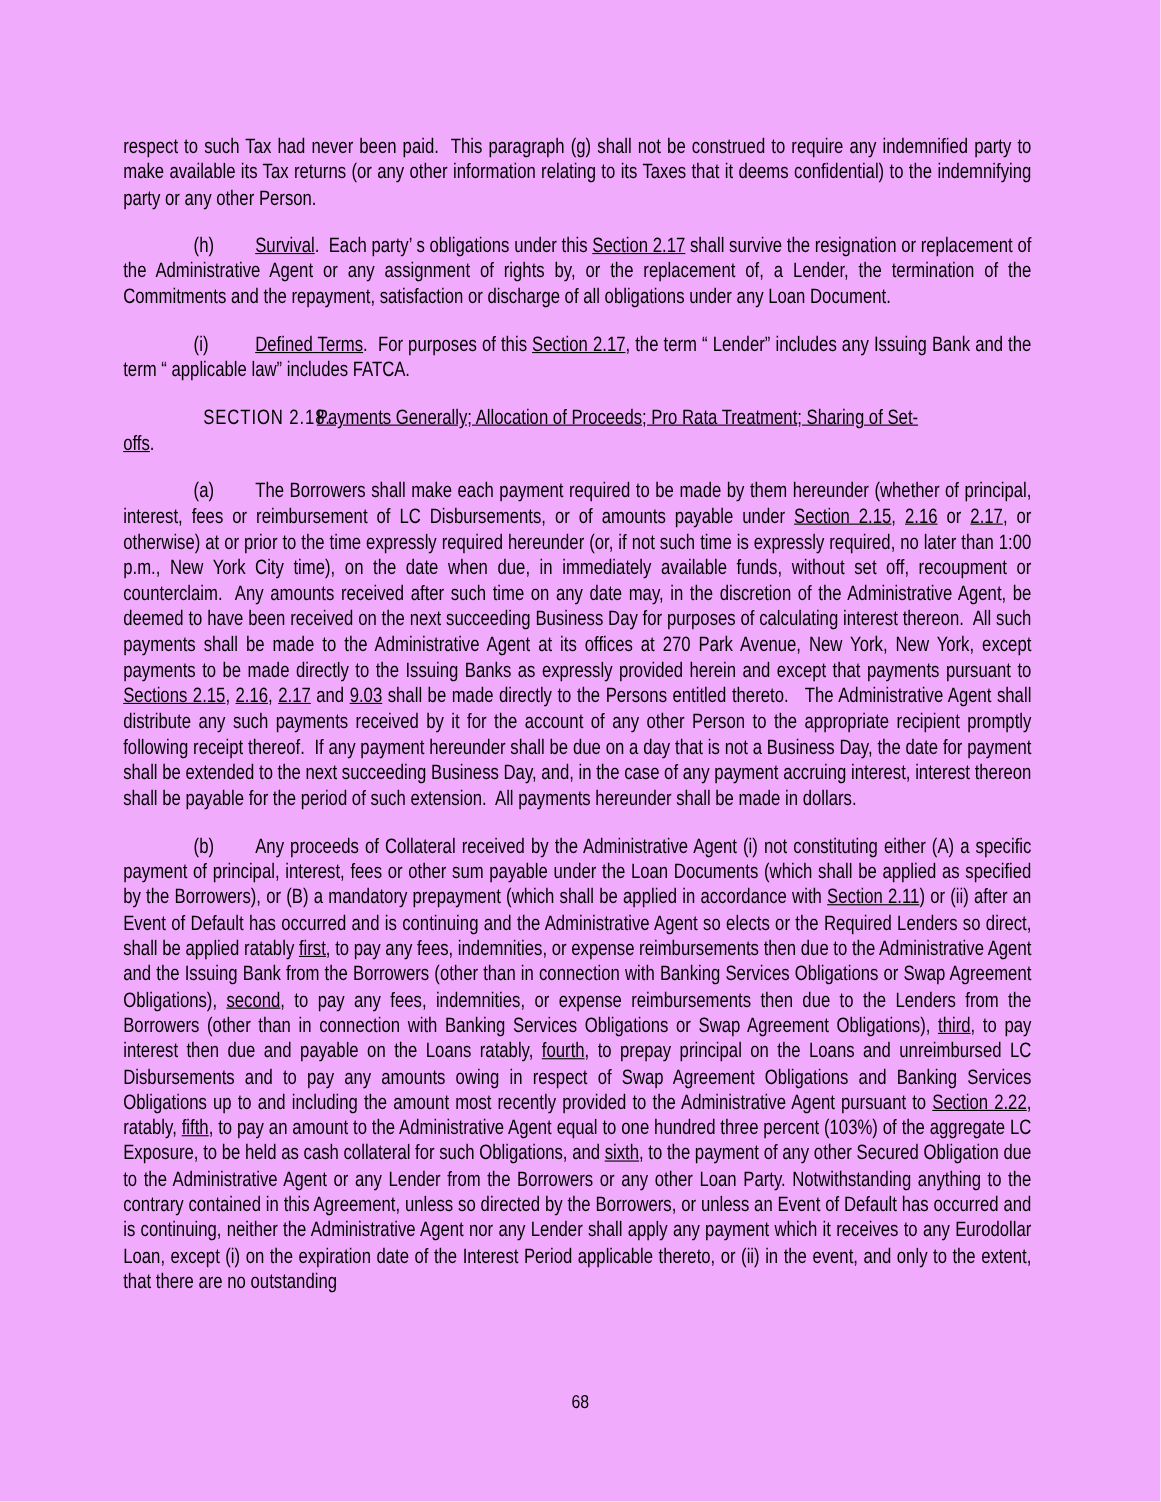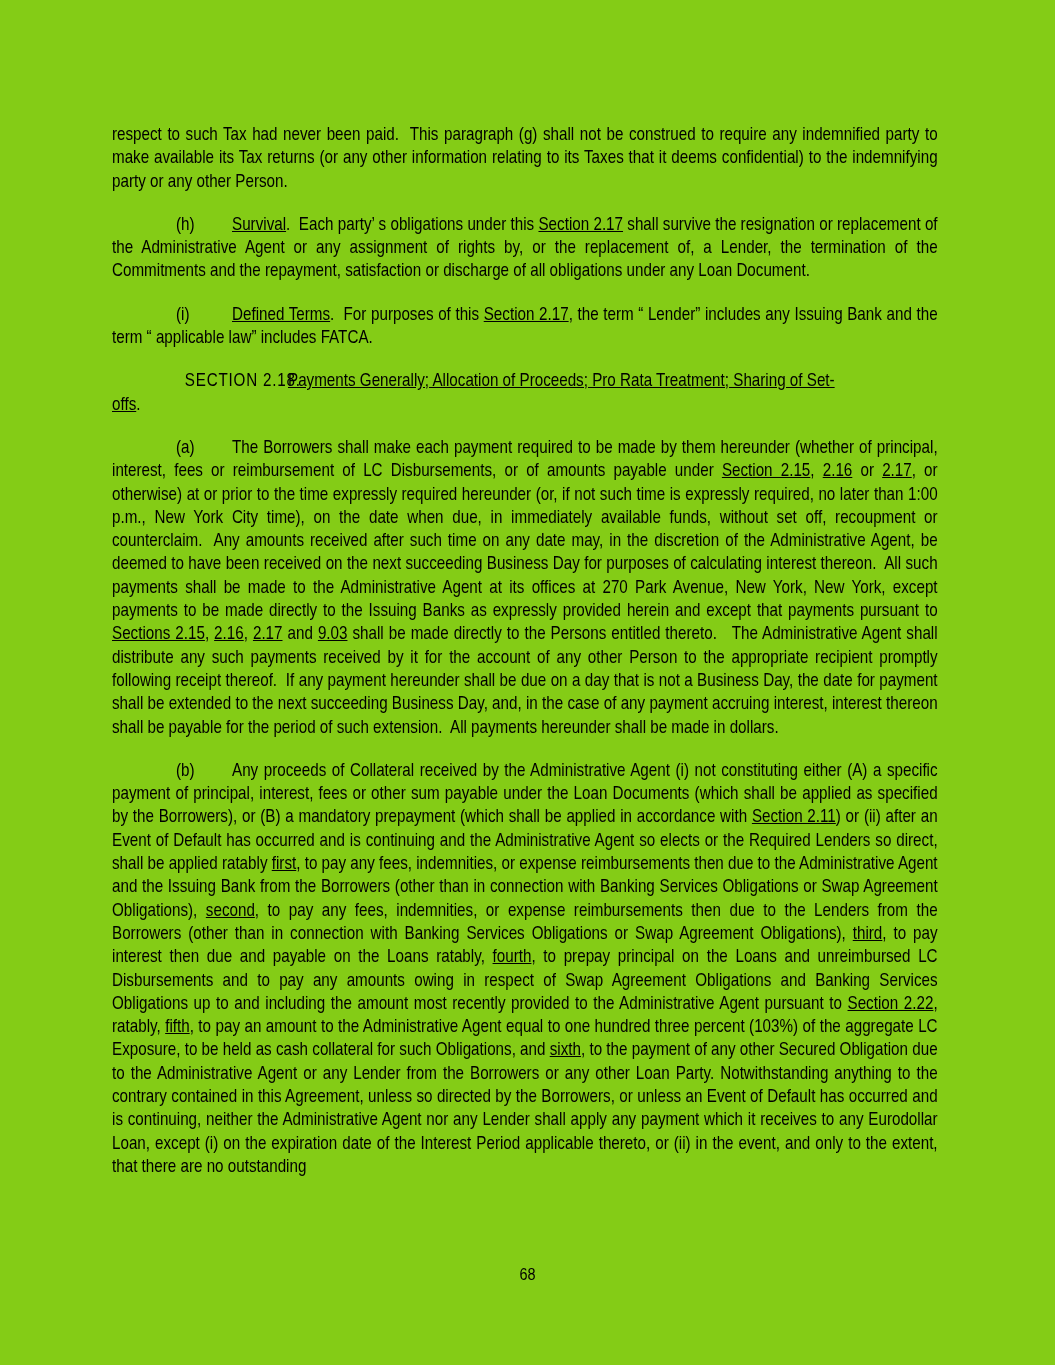--- a/index.html
+++ b/index.html
@@ -4,21 +4,21 @@
 <style>
   html, body {
     margin: 0;
     padding: 0;
     background: #ffffff;
   }
   .page {
     position: relative;
     width: 1055px;
     height: 1365px;
-    background: #84cc16;
+    background: #f0abfc;
     color: #000000;
     font-family: "Liberation Sans", "DejaVu Sans", sans-serif;
     overflow: hidden;
   }
   
   .textblock {
     position: absolute;
     left: 112px;
     top: 122px;
     width: 1032px;

